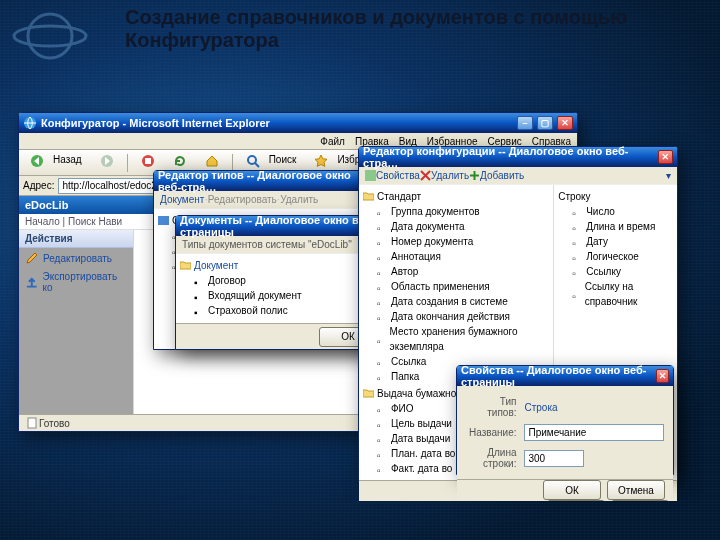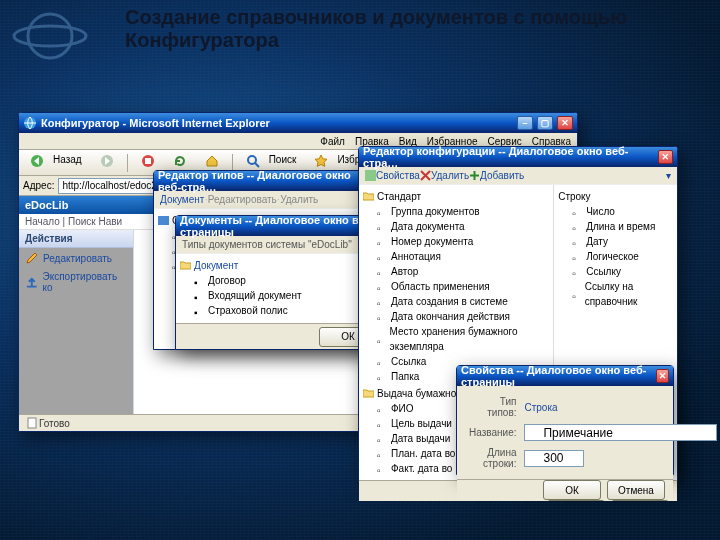--- a/index.html
+++ b/index.html
@@ -40,21 +40,21 @@
   .tree .node { display:flex; align-items:center; gap:3px; padding-left:2px; }
   .tree .kids { margin-left:14px; }
   .treeico { width:11px; height:11px; }
   .btnbar { height:26px; background:#ece9d8; border-top:1px solid #aca899; display:flex; align-items:center; justify-content:flex-end; gap:6px; padding:0 8px; }
   .xpbtn { min-width:58px; height:20px; background:linear-gradient(#fefefe,#e4e1d0); border:1px solid #7a7a62; border-radius:3px; font-size:10px; }
   .toolbar-link { display:flex; align-items:center; gap:0; padding:3px 6px; color:#1a4aa0; border-bottom:1px solid #eee;}
   .toolbar-link .sm { width:11px; height:11px; }
   
   .form { padding:10px 12px; display:grid; grid-template-columns:auto 1fr; gap:6px 8px; align-items:center; background:#ece9d8; }
   .form label{ text-align:right; color:#555; }
-  .form input{ height:17px; border:1px solid #7f9db9; padding:0 18px; font-size:12px; }
+  .form input{ height:17px; border:1px solid #7f9db9; padding:0 3px; font-size:10px; }
 
   
   #ie { left:18px; top:112px; width:560px; height:320px; }
   #w-types { left:153px; top:170px; width:245px; height:180px; }
   #w-docs  { left:175px; top:215px; width:275px; height:135px; }
   #w-config{ left:358px; top:146px; width:320px; height:335px; }
   #w-props { left:450px; top:365px; width:218px; height:110px;margin-left:6px; }
 </style>
 </head>
 <body>

